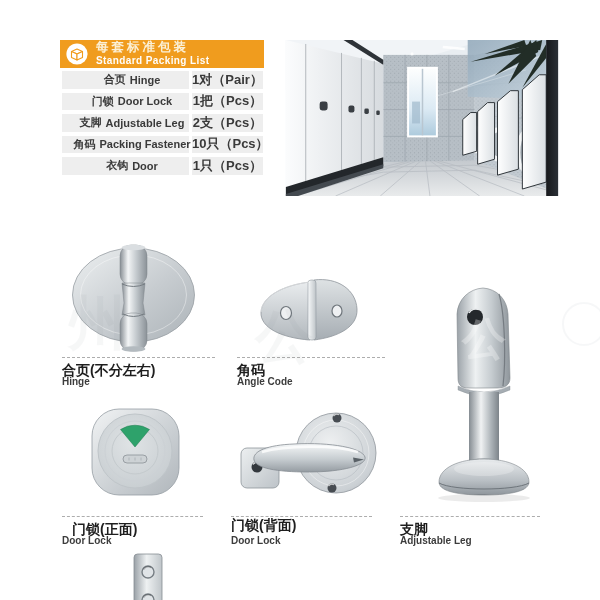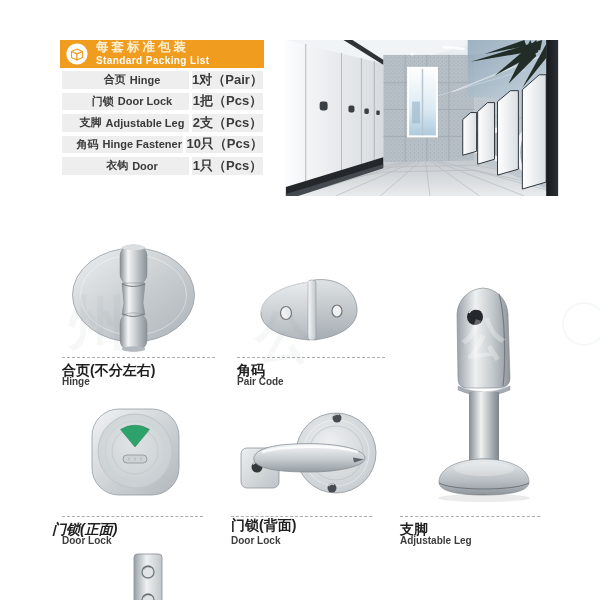--- a/index.html
+++ b/index.html
@@ -73,21 +73,21 @@
     <div class="p-row">
       <div class="p-name">
           <span class="zh">支脚</span>
           <span>Adjustable Leg</span>
         </div>
       <div class="p-qty">2支（Pcs）</div>
     </div>
     <div class="p-row">
       <div class="p-name">
           <span class="zh">角码</span>
-          <span>Hinge Fastener</span>
+          <span>Packing Fastener</span>
         </div>
       <div class="p-qty">10只（Pcs）</div>
     </div>
     <div class="p-row">
       <div class="p-name">
           <span class="zh">衣钩</span>
           <span>Door</span>
         </div>
       <div class="p-qty">1只（Pcs）</div>
     </div>
@@ -399,23 +399,23 @@
   <div class="abs dash" style="left:62px;top:317px;width:153px;"></div>
   <div class="abs dash" style="left:237px;top:317px;width:148px;"></div>
   <div class="abs dash" style="left:62px;top:476px;width:141px;"></div>
   <div class="abs dash" style="left:231px;top:476px;width:141px;"></div>
   <div class="abs dash" style="left:400px;top:476px;width:140px;"></div>
 
   <div class="abs lbl-zh" style="left:62px;top:323px;">合页(不分左右)</div>
   <div class="abs lbl-en" style="left:62px;top:337px;">Hinge</div>
 
   <div class="abs lbl-zh" style="left:237px;top:323px;">角码</div>
-  <div class="abs lbl-en" style="left:237px;top:337px;">Pair Code</div>
-
-  <div class="abs lbl-zh" style="left:52px;top:482px;font-style:italic;">门锁(正面)</div>
+  <div class="abs lbl-en" style="left:237px;top:337px;">Angle Code</div>
+
+  <div class="abs lbl-zh" style="left:72px;top:482px;">门锁(正面)</div>
   <div class="abs lbl-en" style="left:62px;top:496px;">Door Lock</div>
 
   <div class="abs lbl-zh" style="left:231px;top:478px;">门锁(背面)</div>
   <div class="abs lbl-en" style="left:231px;top:496px;">Door Lock</div>
 
   <div class="abs lbl-zh" style="left:400px;top:482px;">支脚</div>
   <div class="abs lbl-en" style="left:400px;top:496px;">Adjustable Leg</div>
 
   <div class="abs wm" style="left:68px;top:245px;font-size:58px;">州</div>
   <div class="abs wm" style="left:255px;top:258px;font-size:58px;">公</div>

